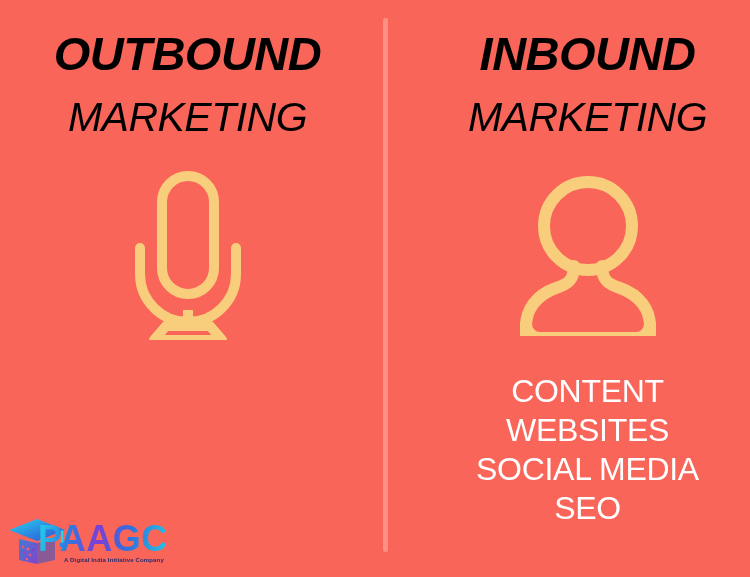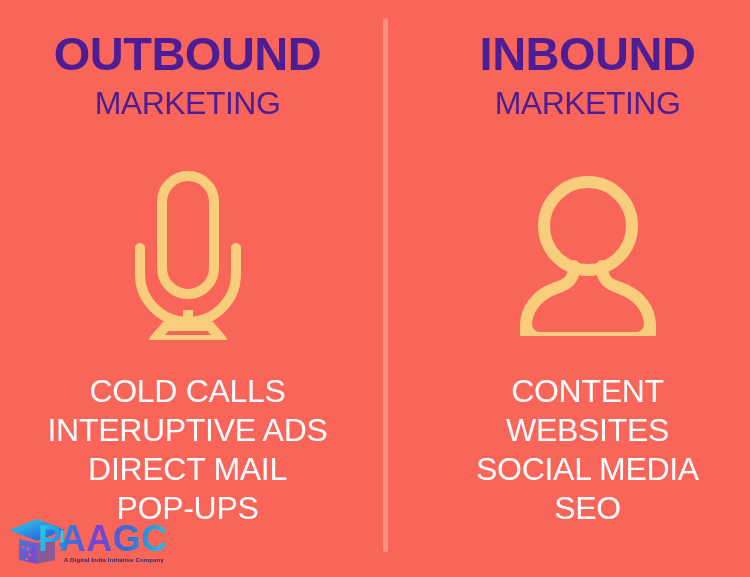--- a/index.html
+++ b/index.html
@@ -64,35 +64,36 @@
   }
   .column.left  { left: 0; }
   .column.right { left: 392px; }
 
   
   .heading {
     position: absolute;
     top: 30px;
     width: 100%;
     text-align: center;
-    color: #4c1d95;
+    color: #000000;
     line-height: 1.0;
+    font-style: italic;
   }
   .heading .line-strong {
     display: block;
     font-size: 47px;
     font-weight: bold;
     letter-spacing: -0.5px;
   }
   .heading .line-light {
     display: block;
-    font-size: 32px;
+    font-size: 41px;
     font-weight: normal;
     letter-spacing: -0.5px;
-    margin-top: 10px;
+    margin-top: 20px;
   }
   .column.left  .heading { padding-right: 12px; }
   .column.right .heading { padding-left: 8px; }
 
   
   .icon-area {
     position: absolute;
     top: 165px;
     width: 100%;
     height: 180px;
@@ -187,26 +188,20 @@
         <rect x="34" y="6" width="52" height="118" rx="26" ry="26" fill="none" stroke="#F8CE7C" stroke-width="10"></rect>
 
         <path d="M12 78 L12 104 A48 48 0 0 0 108 104 L108 78" fill="none" stroke="#F8CE7C" stroke-width="10" stroke-linecap="round"></path>
 
         <line x1="60" y1="140" x2="60" y2="160" stroke="#F8CE7C" stroke-width="10" stroke-linecap="butt"></line>
 
         <path d="M26 170 L38 156 L82 156 L94 170 Z" fill="none" stroke="#F8CE7C" stroke-width="10" stroke-linejoin="round"></path>
       </svg>
     </div>
 
-    <div class="item-list">
-      <span class="item">COLD CALLS</span>
-      <span class="item">INTERUPTIVE ADS</span>
-      <span class="item">DIRECT MAIL</span>
-      <span class="item">POP-UPS</span>
-    </div>
 
   </div>
 
   <div class="column right">
 
     <div class="heading">
       <span class="line-strong">INBOUND</span>
       <span class="line-light">MARKETING</span>
     </div>
 

